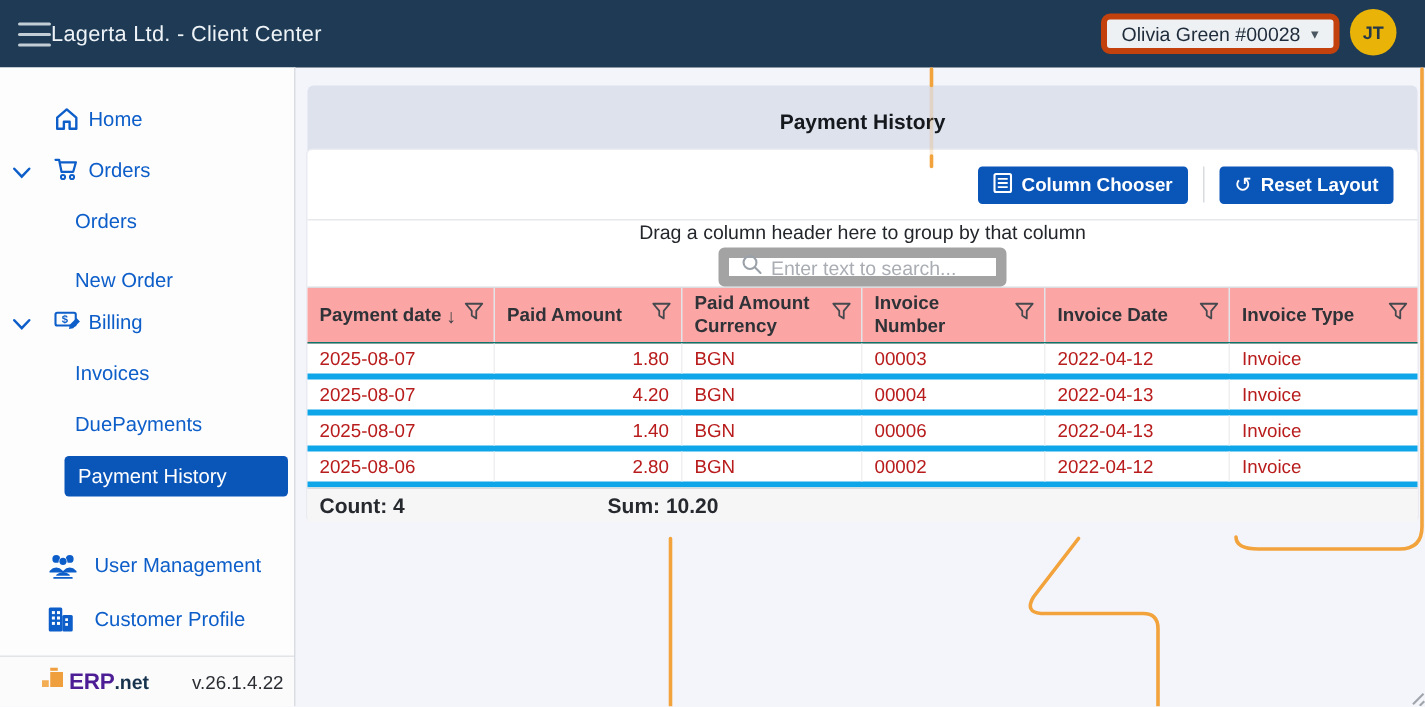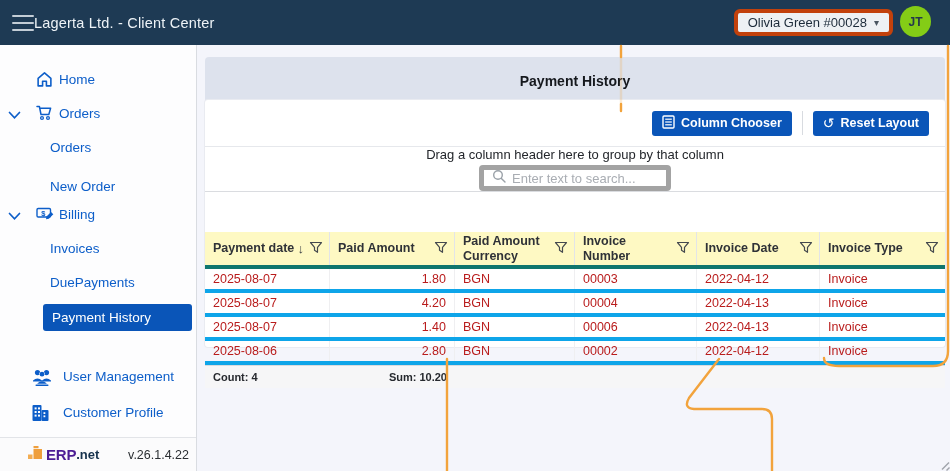--- a/index.html
+++ b/index.html
@@ -20,21 +20,21 @@
   .hamburger span{ display:block; height:2px; background:#c3cdd6; border-radius:1px; }
   .topbar-title{ color:#eef3f7; font-size:14.5px; margin-left:0; letter-spacing:.2px; }
   .user-btn{
     position:absolute; right:57px; top:9px; height:27px;
     background:#eef1f4; border:4px solid #c2410c; border-radius:6px;
     display:flex; align-items:center; padding:0 10px; font-size:13px; color:#1d2b3a; cursor:pointer;
   }
   .user-btn .caret{ margin-left:7px; font-size:10px; color:#4a5661; }
   .avatar{
     position:absolute; right:19px; top:6px; width:31px; height:31px; border-radius:50%;
-    background:#84cc16; display:flex; align-items:center; justify-content:center;
+    background:#eab308; display:flex; align-items:center; justify-content:center;
     font-size:12px; font-weight:700; color:#24384c; cursor:pointer;
   }
 
   
   .sidebar{
     position:absolute; left:0; top:45px; width:197px; height:426px;
     background:#fdfdfe; border-right:1px solid #d9dce1;
   }
   .nav-item{ position:absolute; left:0; width:196px; height:26px; font-size:13.5px; color:#0d5ec9; cursor:pointer; }
   .nav-item .chev{ position:absolute; left:8px; top:7px; }
@@ -74,47 +74,47 @@
     display:flex; align-items:center; gap:6px; padding:0 10px; cursor:pointer;
   }
   .btn .ric{ font-size:14px; line-height:1; font-weight:400; }
   .tb-divider{ width:1px; height:24px; background:#d8dbe0; margin:0 10px; }
   .group-row{
     height:45px; border-top:1px solid #e6e8ec;
     display:flex; align-items:center; justify-content:space-between; padding:0 16px;flex-direction:column;
   }
   .drag-text{ font-size:13px; color:#23262b; }
   .search-box{
-    width:192px; height:26px; border:5px solid #a3a3a3; border-radius:4px;
+    width:192px; height:26px; border:7px solid #a3a3a3; border-radius:4px;
     display:flex; align-items:center; padding:0 8px; background:#fff;
   }
   .search-box input{
     border:none; outline:none; flex:1; font-family:"Liberation Sans",sans-serif;
     font-size:13px; color:#333; margin-left:6px; background:transparent; min-width:0;
   }
   .search-box input::placeholder{ color:#a9adb3; }
 
   .grid{ border-top:1px solid #dadce0; }
   .grid-header, .grid-row, .grid-footer{
     display:grid; grid-template-columns:125px 125px 120px 122px 123px 125px;
   }
-  .grid-header{ height:37px; background:#fef9c3; border-bottom:4px solid #0f766e;margin-top:40px; }
+  .grid-header{ height:37px; background:#fca5a5; border-bottom:1px solid #0f766e; }
   .hcell{
     display:flex; align-items:center; padding:0 6px 0 8px;
     border-right:1px solid #e2e4e8; cursor:pointer;
   }
   .hcell:last-child{ border-right:none; }
   .hcell .hlbl{ flex:1; font-size:12.5px; font-weight:700; color:#2f3237; line-height:1.2; }
   .hicons{ display:flex; align-items:center; gap:5px; }
   .sort-arrow{ font-size:13px; color:#3c4045; }
   .grid-row{ height:24px; border-bottom:4px solid #0ea5e9; font-size:12.5px; color:#b91c1c; }
   .cell{ display:flex; align-items:center; padding-left:8px; border-right:1px solid #efeff1; overflow:hidden; white-space:nowrap; }
   .cell:last-child{ border-right:none; }
   .cell.num{ justify-content:flex-end; padding-right:8px; padding-left:0;text-align:right; }
-  .grid-footer{ height:23px; background:#f6f6f7; border-top:1px solid #d9dbde; font-size:11px; font-weight:700; color:#26292e; }
+  .grid-footer{ height:23px; background:#f6f6f7; border-top:1px solid #d9dbde; font-size:14px; font-weight:700; color:#26292e;gap:32px; }
   .fcell{ display:flex; align-items:center; padding-left:8px; }
   .fcell.num{ justify-content:flex-end; padding-right:8px; padding-left:0; }
 
   
   .overlay{ position:absolute; left:0; top:0; width:950px; height:471px; pointer-events:none; z-index:60; }
 </style>
 </head>
 <body>
 
 <div class="topbar">

